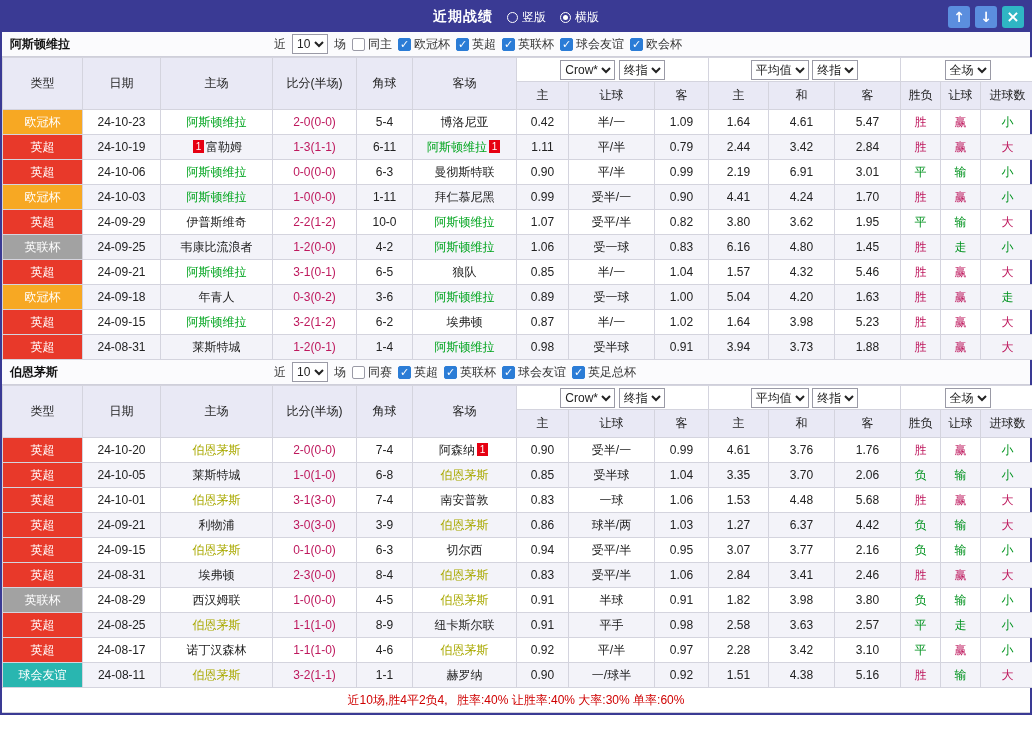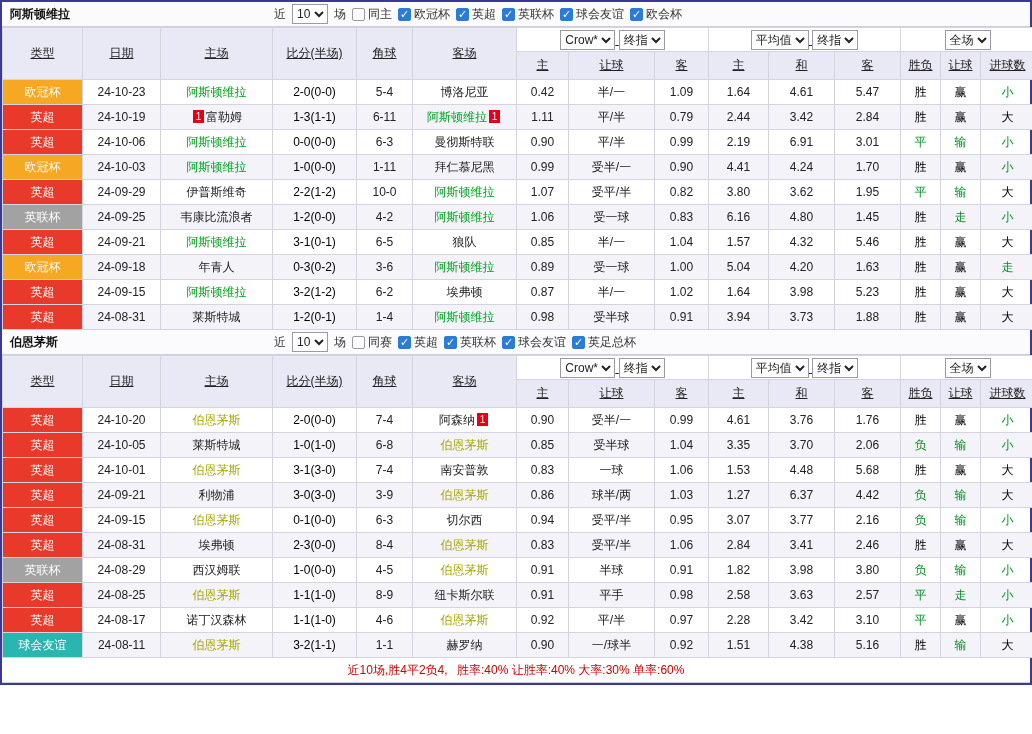--- a/index.html
+++ b/index.html
@@ -72,44 +72,60 @@
   
   table { width: 100%; border-collapse: collapse; table-layout: fixed; }
   th, td {
     border: 1px solid #d4d4de;
     text-align: center;
     height: 25px;
     overflow: hidden;
     white-space: nowrap;
     font-weight: normal;
   }
-  thead th { background: #e9e9f5; color: #222; text-decoration: underline; }
+  thead th { background: #e9e9f5; color: #222; }
   thead tr.ctrl-row th { height: 24px; }
   thead tr.label-row th { height: 28px; }
   th.ctrl { background: #fff; }
   tbody tr:nth-child(even) { background: #f3f3f9; }
   td.c-type { color: #fff; }
-  .red { color: #000000; }
+  .red { color: #be185d; }
   .green { color: #00931e; }
   .card {
     display: inline-block; background: #e60012; color: #fff;
     font-size: 10px; width: 11px; height: 13px; line-height: 13px;
     margin: 0 2px; text-align: center; vertical-align: 1px;
   }
   .summary {
     height: 25px; line-height: 25px; text-align: center;
     border-bottom: 1px solid #cfcfda; color: #cf0000;
   }
   .summary span { margin: 0 3px; }
 </style>
 </head>
 <body>
 
 <div class="app">
 
+  <div class="titlebar">
+    <span class="title">近期战绩</span>
+    <span class="radio-opt">
+      <span class="radio-circle"></span>
+      <span>竖版</span>
+    </span>
+    <span class="radio-opt">
+      <span class="radio-circle sel"></span>
+      <span>横版</span>
+    </span>
+    <span class="tb-buttons">
+      <button class="tb-btn up">↑</button>
+      <button class="tb-btn down">↓</button>
+      <button class="tb-btn close">×</button>
+    </span>
+  </div>
 
   <div class="section">
     <div class="section-header">
       <div class="section-title">阿斯顿维拉</div>
       <div class="filter-bar">
         <span>近</span>
         <select><option>10</option></select>
         <span>场</span>
         <label class="cb-item">
           <span class="cb"></span>

